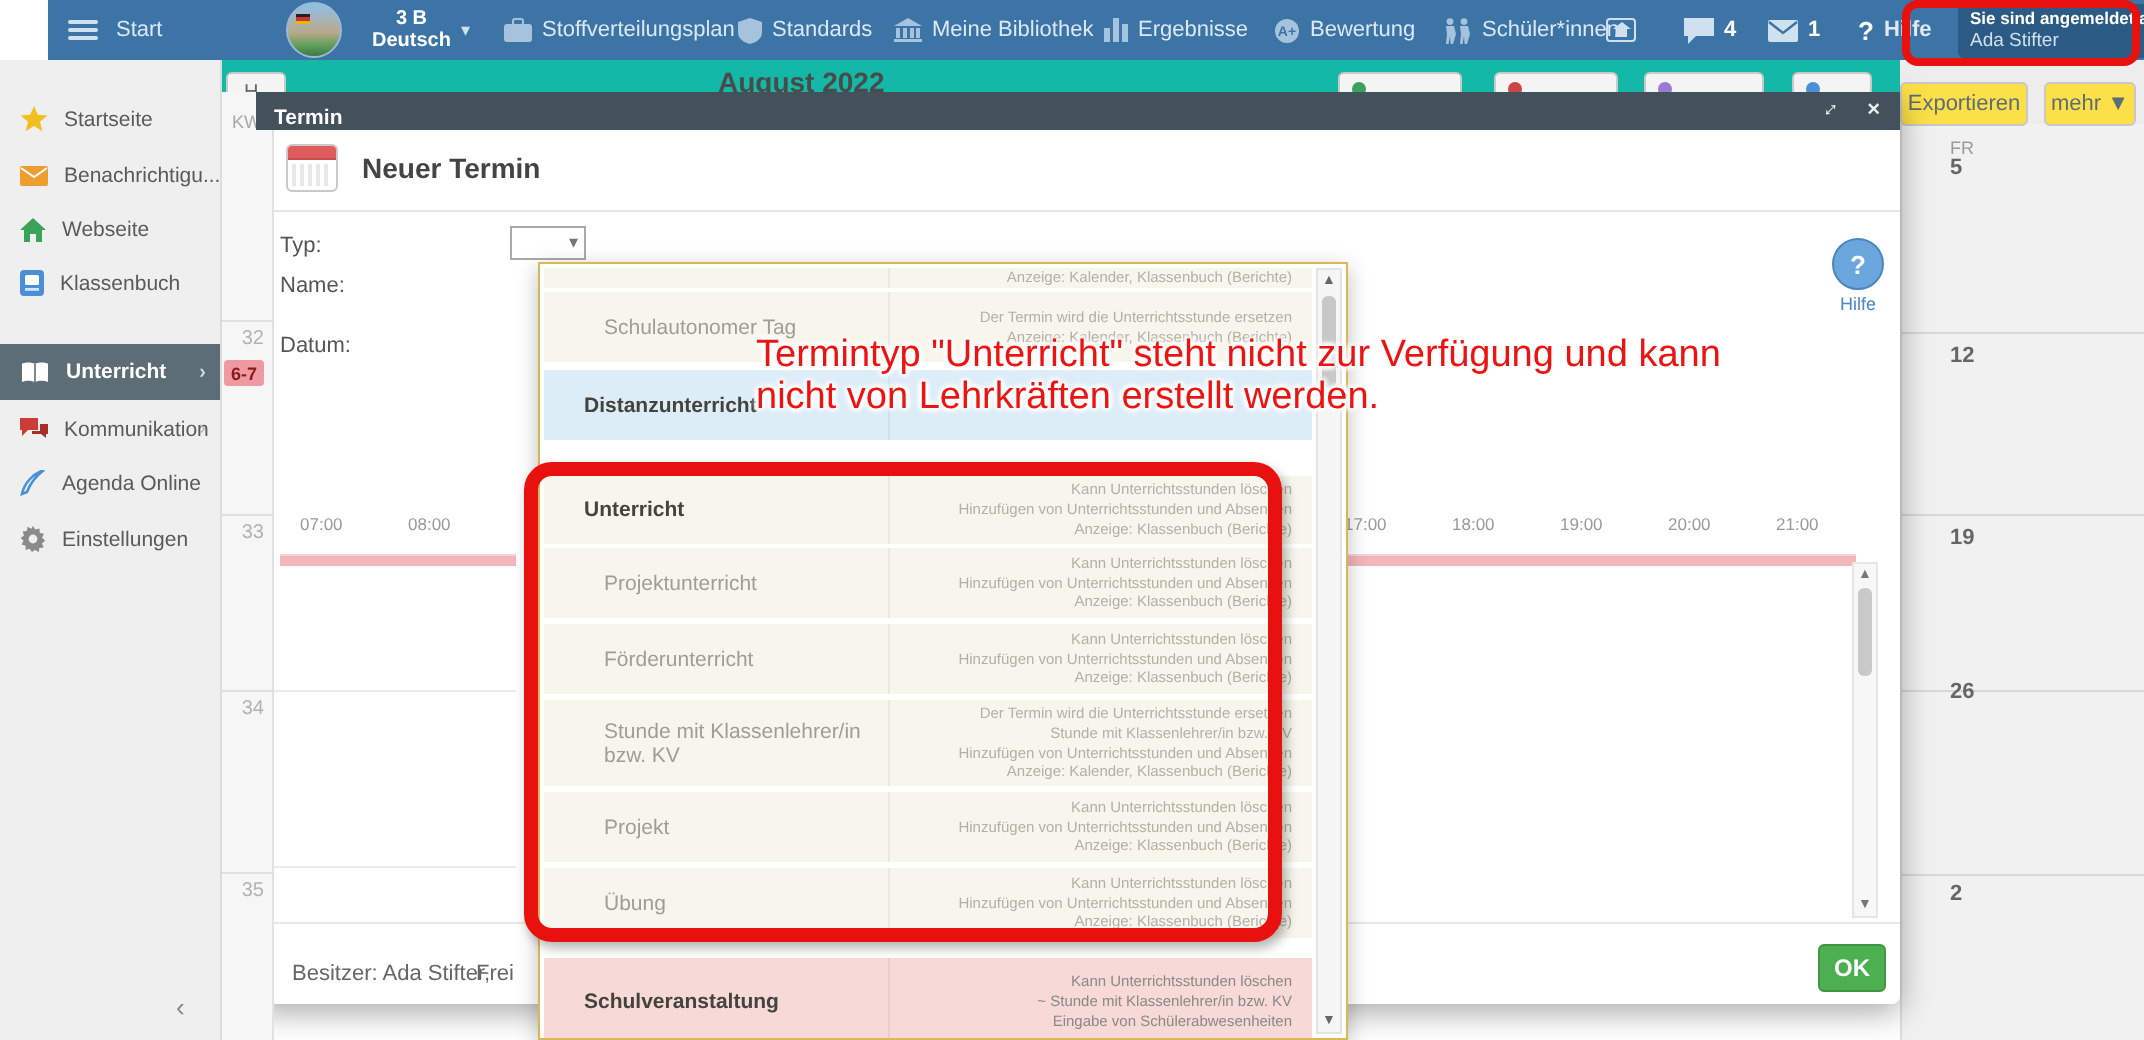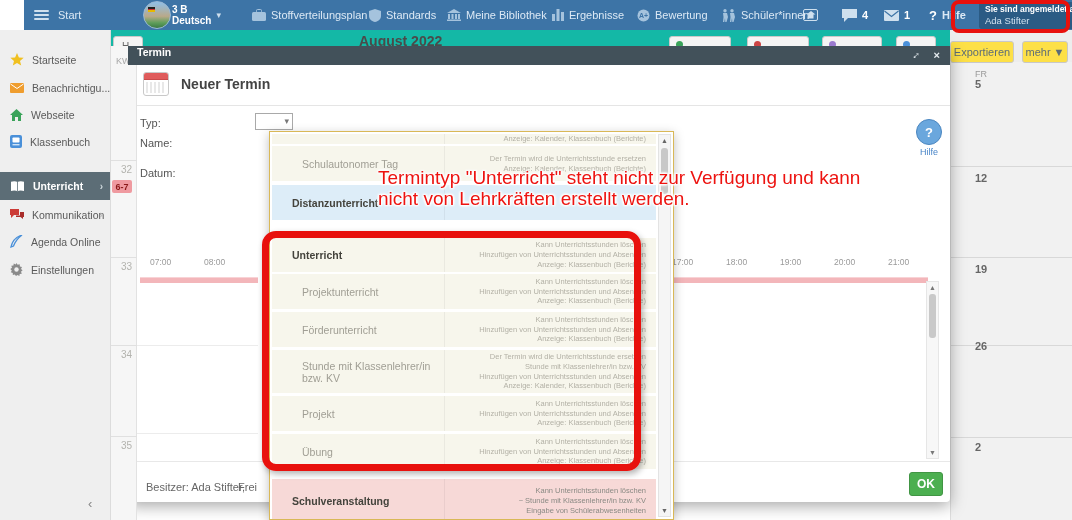--- a/index.html
+++ b/index.html
@@ -50,21 +50,21 @@
   .sched-title{left:140px;top:232px;font-size:19px;color:#4a4a4a;}
   .time-lbl{position:absolute;top:0;font-size:8.5px;color:#9a9a9a;}
   .pink-band{position:absolute;top:20px;height:5px;background:#f3b6ba;border-top:1px solid #f8d3d6;}
   .faint-line{position:absolute;left:137px;width:121px;height:1px;background:#ececec;z-index:15;}
   .mscroll{left:926px;top:281px;width:13px;height:178px;background:#f7f7f7;border:1px solid #e6e6e6;box-sizing:border-box;z-index:15;}
   .mscroll .ar{position:absolute;left:0;width:11px;text-align:center;font-size:7px;color:#777;}
   .mscroll .thumb{position:absolute;left:2px;top:12px;width:7px;height:44px;background:#c9c9c9;border-radius:3px;}
 
   
   .modal-body{left:128px;top:46px;width:822px;height:456px;background:#ffffff;border-radius:0 0 4px 4px;box-shadow:0 4px 16px rgba(0,0,0,0.35);z-index:10;}
-  .modal-header{left:128px;top:46px;width:822px;height:19px;background:#42515a;z-index:20;display:flex;align-items:flex-start;}
+  .modal-header{left:128px;top:46px;width:822px;height:19px;background:#42515a;z-index:20;display:flex;align-items:flex-end;}
   .modal-header .ttl{margin-left:9px;font-size:10.5px;font-weight:bold;color:#fff;}
   .mh-ico{position:absolute;top:3px;color:#e8eef2;font-size:11px;cursor:default;}
   .mc{z-index:12;}
   .cal-icon{left:143px;top:72px;width:24px;height:22px;background:#fff;border:1px solid #c9c9c9;border-radius:3px;overflow:hidden;}
   .cal-icon .top{height:6px;background:#e05c5c;border-bottom:1px solid #c94b4b;}
   .cal-icon .grid{margin:2px 2px 0 2px;height:11px;background:repeating-linear-gradient(90deg,#d9d9d9 0 2px,#fff 2px 4px),repeating-linear-gradient(0deg,#d9d9d9 0 2px,#fff 2px 4px);opacity:.6;}
   .dlg-title{left:181px;top:76px;font-size:14px;font-weight:bold;color:#444;}
   .dlg-div{left:128px;top:105px;width:822px;height:1px;background:#e5e5e5;}
   .fld{position:absolute;left:140px;font-size:11px;color:#555;}
   .typ-select{left:255px;top:113px;width:38px;height:17px;background:#fff;border:1px solid #a9a9a9;box-sizing:border-box;}
@@ -124,21 +124,21 @@
         </span>
       </div>
     <div class="tb-item" style="left:34px;">
         <span>Start</span>
       </div>
     <div class="tb-item" style="left:119px;">
         <span class="avatar" style="position:relative;">
           <span class="flag"></span>
         </span>
       </div>
-    <div class="tb-item" style="left:148px;">
+    <div class="tb-item" style="left:162px;text-align:center;">
       <span class="cls-name"><span>3 B</span><br><span>Deutsch</span></span>
       <span style="color:#cfe0ee;font-size:9px;">▾</span>
     </div>
     <div class="tb-item" style="left:228px;">
       <span class="tb-icon">
           <svg width="14" height="12" viewBox="0 0 14 12">
             <rect x="0" y="3" width="14" height="9" rx="1.5" fill="#a5c3dd"></rect>
             <rect x="4.5" y="0.5" width="5" height="3" rx="1" fill="none" stroke="#a5c3dd"></rect>
           </svg>
         </span>

